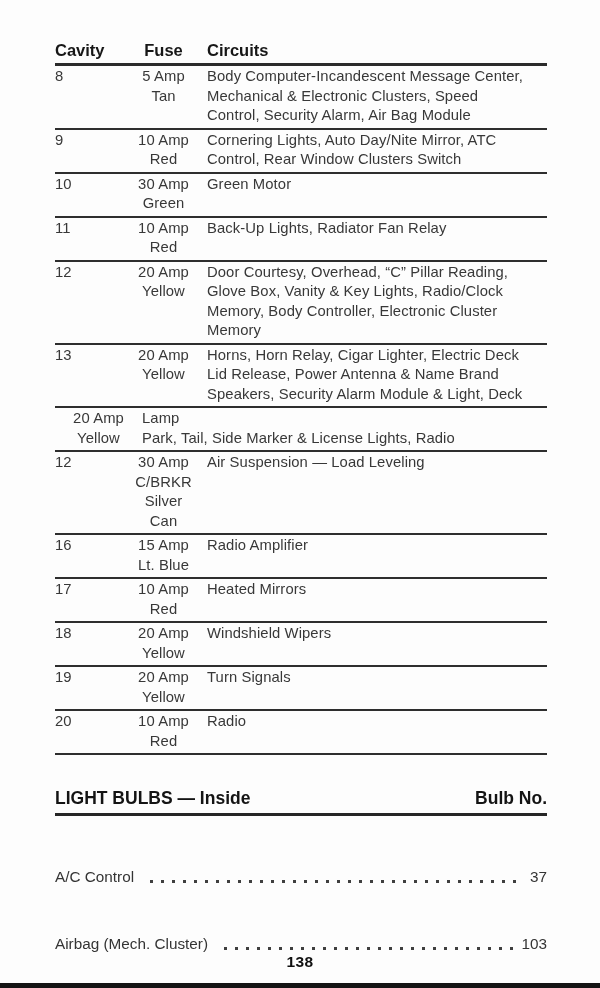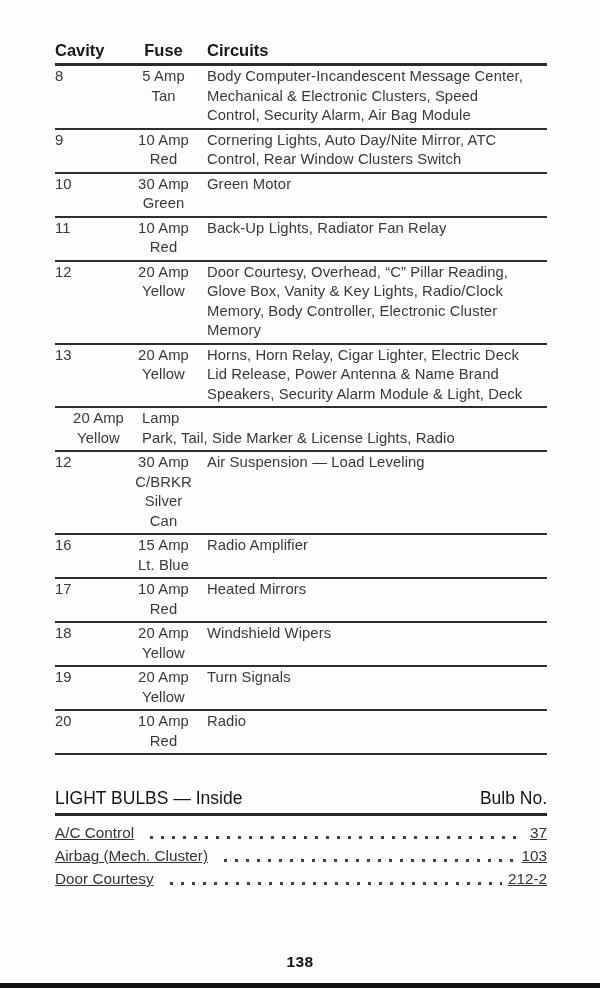--- a/index.html
+++ b/index.html
@@ -45,46 +45,45 @@
   .col-fuse   { flex: 0 0 87px; text-align: center; }
   .col-circuits { flex: 1 1 auto; min-width: 0; }
   .line { white-space: nowrap; }
 
   
   .bulbs { margin-top: 32px; }
   .bulbs-header {
     display: flex;
     justify-content: space-between;
     align-items: flex-end;
-    font-weight: 400;
+    font-weight: 700;
     font-size: 17.5px;
     line-height: 22px;
     color: #141414;
     padding-bottom: 4px;
     border-bottom: 3px solid #262626;
   }
   .bulbs-list { padding-top: 5px; }
   .bulb-row {
     display: flex;
     align-items: flex-end;
     font-size: 15.3px;
     line-height: 23px;
     color: #343434;
-    text-decoration: underline;
   }
   .leader {
     flex: 1 1 auto;
     height: 5px;
     margin: 0 6px 4px 12px;
     background-image: radial-gradient(circle, #3f3f3f 1.5px, rgba(0,0,0,0) 1.9px);
     background-size: 11px 5px;
     background-repeat: repeat-x;
     background-position: left center;
   }
-  .bulb-no { white-space: nowrap; }
+  .bulb-no { white-space: nowrap; margin-top: 44px; }
 
   
   .page-number {
     position: absolute;
     left: 0;
     top: 953px;
     width: 100%;
     text-align: center;
     font-weight: 700;
     font-size: 15.5px;

